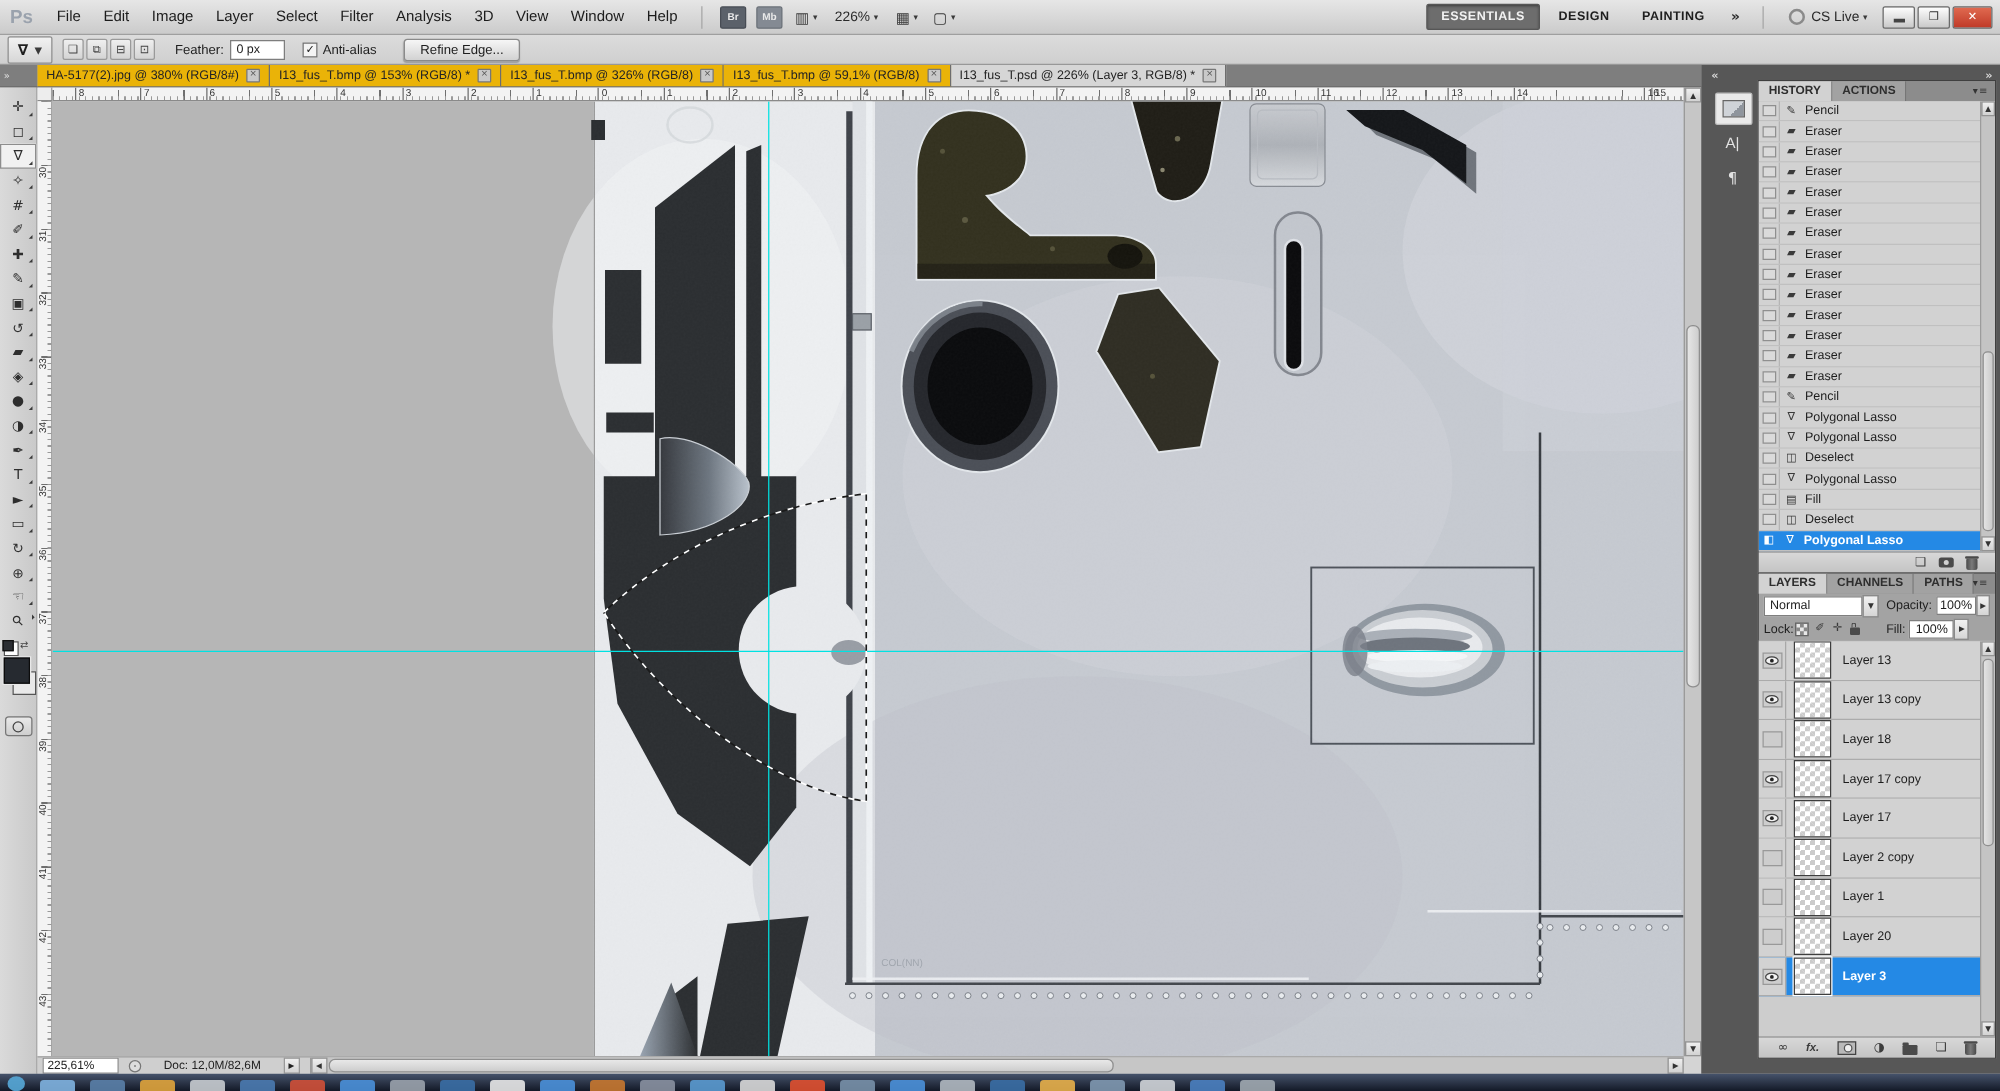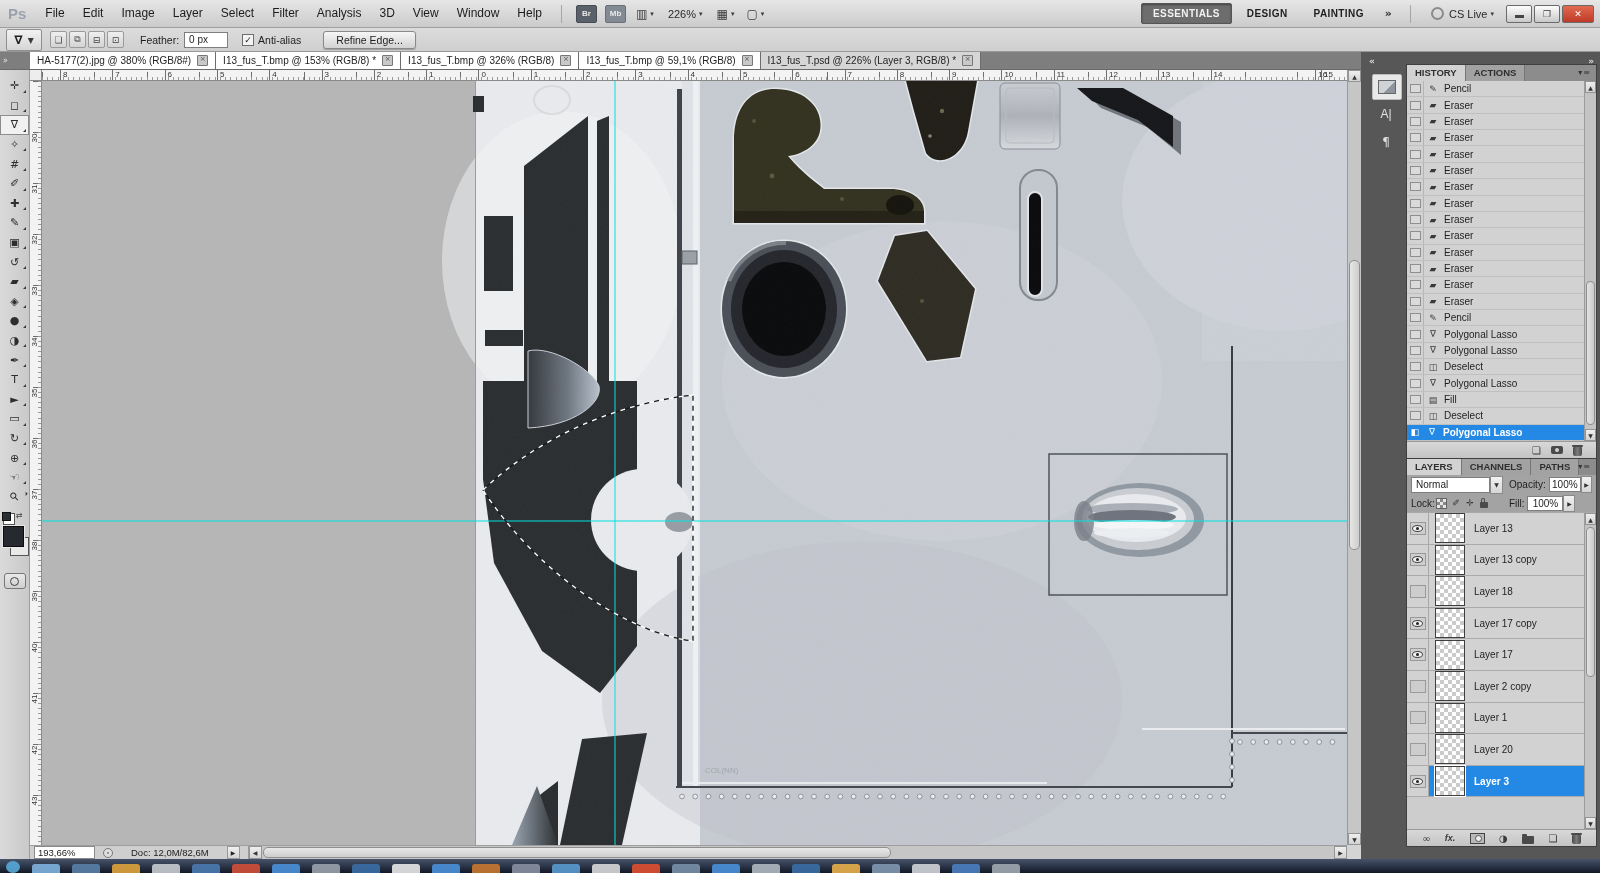--- a/index.html
+++ b/index.html
@@ -32,21 +32,21 @@
   #toolwell .glyph{font-size:12px;font-weight:bold;}
   .modebtn{width:15px;height:15px;border:1px solid #9a9a9a;border-radius:2px;background:linear-gradient(#efefef,#d4d4d4);display:inline-flex;align-items:center;justify-content:center;font-size:9px;color:#444;margin-right:2px;}
   .opt-label{margin:0 5px 0 14px;}
   #featherbox{width:38px;height:14px;background:#fff;border:1px solid #7e7e7e;font-size:10px;display:flex;align-items:center;padding-left:4px;}
   .checkbox{width:10px;height:10px;border:1px solid #6f6f6f;background:#f4f4f4;display:inline-flex;align-items:center;justify-content:center;font-size:9px;margin:0 4px 0 14px;color:#222;}
   #refinedge{margin-left:22px;padding:2px 12px;border:1px solid #8a8a8a;border-radius:3px;background:linear-gradient(#f6f6f6,#d2d2d2);box-shadow:0 1px 1px rgba(0,0,0,.25);}
   
   #tbhead{position:absolute;left:0;top:52px;width:30px;height:18px;background:#7e7e7e;display:flex;align-items:center;box-sizing:border-box;border-bottom:1px solid #6a6a6a;}
   #tbhead span{font-size:8px;color:#e5e5e5;margin-left:3px;}
   #tabbar{position:absolute;left:30px;top:52px;width:1331px;height:18px;background:#7e7e7e;display:flex;box-sizing:border-box;border-bottom:1px solid #6a6a6a;}
-  .doctab{display:flex;align-items:center;gap:6px;padding:0 7px;font-size:10px;color:#242424;background:#ffffff;border-right:1px solid #6d6d6d;white-space:nowrap;}
+  .doctab{display:flex;align-items:center;gap:6px;padding:0 7px;font-size:10px;color:#242424;background:#eab308;border-right:1px solid #6d6d6d;white-space:nowrap;}
   .doctab.active{background:#d6d6d6;}
   .tab-x{width:9px;height:9px;border:1px solid #777;border-radius:1px;font-size:7px;line-height:7px;text-align:center;color:#555;background:#c9c9c9;}
   
   #toolbar{position:absolute;left:0;top:70px;width:30px;height:789px;background:linear-gradient(90deg,#dadada,#c9c9c9);border-right:1px solid #9d9d9d;box-sizing:border-box;}
   .tool{position:relative;width:29px;height:19.6px;display:flex;align-items:center;justify-content:center;font-size:11px;color:#2e2e2e;}
   .tool::after{content:"";position:absolute;right:3px;bottom:3px;border-left:3px solid transparent;border-bottom:3px solid #3a3a3a;}
   .tool.active{background:#f1f1f1;box-shadow:inset 0 0 0 1px #8d8d8d;}
   .rot45{transform:rotate(-45deg);}
   #swatches{position:relative;height:52px;margin-top:6px;}
   #miniswatch{position:absolute;left:3px;top:0;width:10px;height:10px;background:#fff;border:1px solid #555;}
@@ -581,21 +581,21 @@
       </g>
     </svg>
   </div>
 
   <div id="vscroll">
     <span class="sb-arrow glyph" style="top:0">▲</span>
     <div id="vthumb"></div>
     <span class="sb-arrow glyph" style="bottom:0">▼</span>
   </div>
   <div id="statusrow">
-    <span id="zoomfield">193,66%</span>
+    <span id="zoomfield">225,61%</span>
     <span id="statusclock"></span>
     <span id="docsizes">Doc: 12,0M/82,6M</span>
     <span id="statmenu" class="glyph">▶</span>
     <div id="hscroll">
       <span class="sb-arrow glyph" style="left:0">◀</span>
       <div id="hthumb"></div>
       <span class="sb-arrow glyph" style="left:auto;right:0">▶</span>
     </div>
   </div>
 

